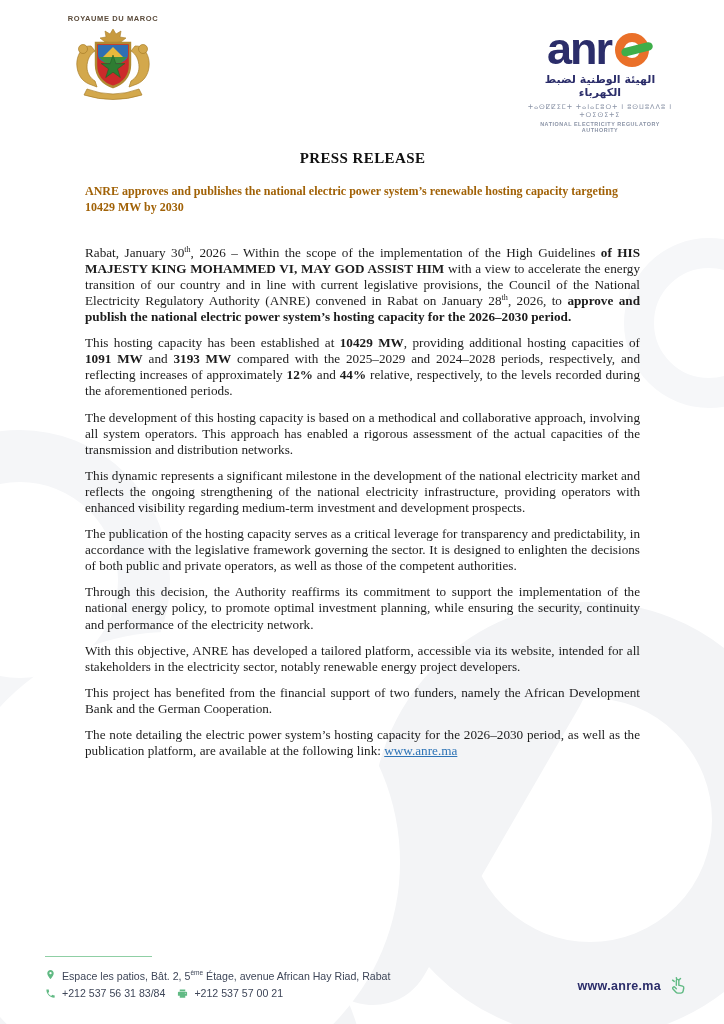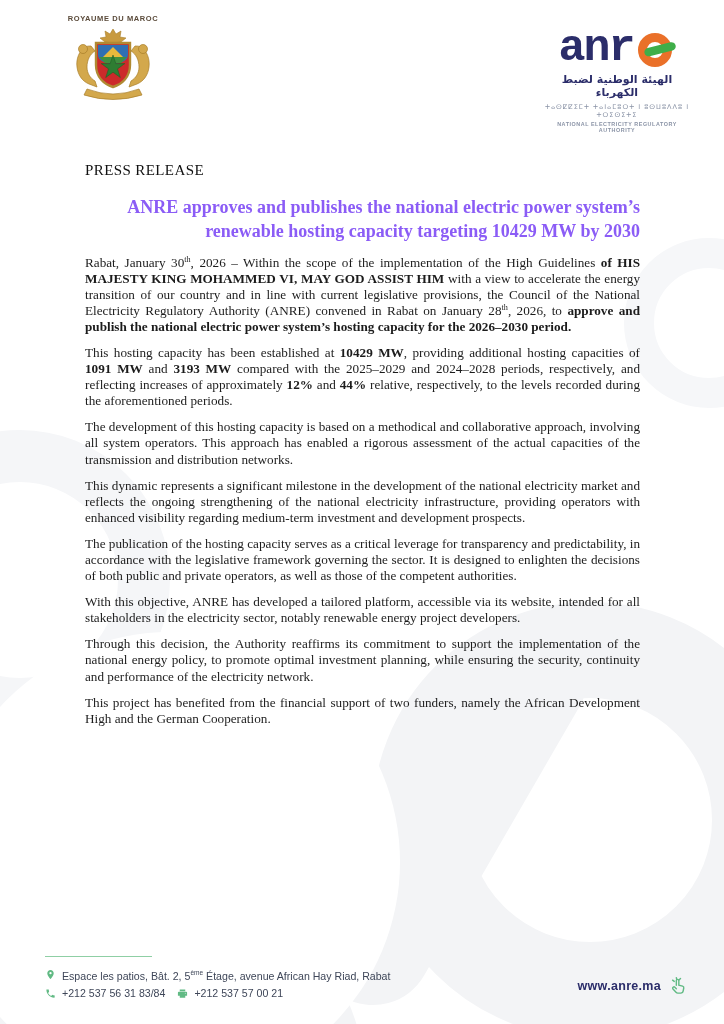--- a/index.html
+++ b/index.html
@@ -11,34 +11,34 @@
   }
   
   .wm { position:absolute; z-index:0; pointer-events:none; }
   .wm-left-ring { left:-130px; top:430px; width:300px; height:300px; border-radius:50%; border:52px solid #f5f6f8; }
   .wm-topright-ring { right:-70px; top:238px; width:170px; height:170px; border-radius:50%; border:30px solid #f6f7f9; }
   .wm-br-ring { left:372px; top:602px; width:436px; height:436px; border-radius:50%; border:96px solid #f3f4f6; }
   .wm-br-tail { left:392px; top:596px; width:118px; height:430px; background:#f3f4f6; border-radius:70px; transform:rotate(30deg); }
   .wm-bl-gray { left:-190px; top:830px; width:560px; height:560px; border-radius:50%; background:#f3f4f6; }
   .wm-bl-white { left:-60px; top:632px; width:460px; height:460px; border-radius:50%; background:#ffffff; }
   
-  .header { position:relative; z-index:1; display:flex; justify-content:space-between; align-items:flex-start; padding:14px 31px 0 58px; height:112px; }
+  .header { position:relative; z-index:1; display:flex; justify-content:space-between; align-items:flex-start; padding:14px 48px 0 58px; height:112px; }
   .left-logo { text-align:center; width:110px; }
   .left-logo .caption { font-family:"Liberation Sans", sans-serif; font-size:7.5px; font-weight:bold; letter-spacing:.6px; color:#5a4a3a; margin-bottom:2px; }
   .right-logo { width:152px; text-align:center; padding-top:12px; }
   .wordmark { display:flex; align-items:center; justify-content:center; line-height:1; }
-  .wordmark .anr { font-family:Liberation Mono, monospace; font-weight:bold; font-size:45px; letter-spacing:-2px; color:#2b2d6a; }
+  .wordmark .anr { font-family:Liberation Sans, sans-serif; font-weight:bold; font-size:45px; letter-spacing:-2px; color:#2b2d6a; }
   .arabic-line { font-family:"DejaVu Sans", sans-serif; font-size:11px; font-weight:bold; color:#2b2d6a; margin-top:2px; }
   .tifinagh-line { font-family:"DejaVu Sans", sans-serif; font-size:6.5px; color:#8a93a6; letter-spacing:1px; margin-top:4px; }
   .latin-line { font-family:"Liberation Sans", sans-serif; font-size:5.4px; font-weight:bold; color:#8a93a6; letter-spacing:.55px; margin-top:2px; }
   
   .doc { position:relative; z-index:1; padding:0 84px 0 85px; }
-  .kicker { text-align:left; font-weight:normal; font-size:15px; letter-spacing:.4px; color:#111; margin-top:50px; }
-  .title { text-align:right; font-weight:bold; font-size:18px; line-height:1.32; color:#8b5cf6; margin:17px auto 0; max-width:566px; }
-  .body-text { margin-top:11px; }
+  .kicker { text-align:center; font-weight:bold; font-size:15px; letter-spacing:.4px; color:#111; margin-top:38px; }
+  .title { text-align:left; font-weight:bold; font-size:12px; line-height:1.32; color:#a16207; margin:17px auto 0; max-width:566px; }
+  .body-text { margin-top:29px; }
   .body-text p { font-size:13.2px; line-height:16.1px; text-align:justify; margin:0 0 10px; color:#1c1c1c; }
   .body-text .b { font-weight:bold; }
   .body-text sup { font-size:.62em; line-height:0; }
   .body-text a { color:#2e74b6; text-decoration:underline; }
   
   .footer { position:absolute; z-index:1; left:45px; bottom:22px; font-family:"Liberation Sans", sans-serif; color:#3e4658; }
   .footer-rule { width:107px; height:1px; background:#8fcfa5; margin-bottom:7px; }
   .f-line { display:flex; align-items:center; gap:6px; font-size:10.6px; line-height:17px; }
   .f-line sup { font-size:.62em; }
   .f-icon { width:11px; height:11px; flex:0 0 auto; display:inline-flex; }
@@ -99,23 +99,24 @@
 
   <div class="doc">
     <div class="kicker">PRESS RELEASE</div>
     <div class="title">ANRE approves and publishes the national electric power system’s renewable hosting capacity targeting 10429 MW by 2030</div>
     <div class="body-text">
         <p><span>Rabat, January 30</span><sup>th</sup><span>, 2026 – Within the scope of the implementation of the High Guidelines </span><span class="b">of HIS MAJESTY KING MOHAMMED VI, MAY GOD ASSIST HIM</span><span> with a view to accelerate the energy transition of our country and in line with current legislative provisions, the Council of the National Electricity Regulatory Authority (ANRE) convened in Rabat on January 28</span><sup>th</sup><span>, 2026, to </span><span class="b">approve and publish the national electric power system’s hosting capacity for the 2026–2030 period.</span></p>
         <p><span>This hosting capacity has been established at </span><span class="b">10429 MW</span><span>, providing additional hosting capacities of </span><span class="b">1091 MW</span><span> and </span><span class="b">3193 MW</span><span> compared with the 2025–2029 and 2024–2028 periods, respectively, and reflecting increases of approximately </span><span class="b">12%</span><span> and </span><span class="b">44%</span><span> relative, respectively, to the levels recorded during the aforementioned periods.</span></p>
         <p><span>The development of this hosting capacity is based on a methodical and collaborative approach, involving all system operators. This approach has enabled a rigorous assessment of the actual capacities of the transmission and distribution networks.</span></p>
         <p><span>This dynamic represents a significant milestone in the development of the national electricity market and reflects the ongoing strengthening of the national electricity infrastructure, providing operators with enhanced visibility regarding medium-term investment and development prospects.</span></p>
         <p><span>The publication of the hosting capacity serves as a critical leverage for transparency and predictability, in accordance with the legislative framework governing the sector. It is designed to enlighten the decisions of both public and private operators, as well as those of the competent authorities.</span></p>
+        <p><span>Through this decision, the Authority reaffirms its commitment to support the implementation of the national energy policy, to promote optimal investment planning, while ensuring the security, continuity and performance of the electricity network.</span></p>
         <p><span>With this objective, ANRE has developed a tailored platform, accessible via its website, intended for all stakeholders in the electricity sector, notably renewable energy project developers.</span></p>
-        <p><span>Through this decision, the Authority reaffirms its commitment to support the implementation of the national energy policy, to promote optimal investment planning, while ensuring the security, continuity and performance of the electricity network.</span></p>
-        <p><span>This project has benefited from the financial support of two funders, namely the African Development High and the German Cooperation.</span></p>
+        <p><span>This project has benefited from the financial support of two funders, namely the African Development Bank and the German Cooperation.</span></p>
+        <p><span>The note detailing the electric power system’s hosting capacity for the 2026–2030 period, as well as the publication platform, are available at the following link: </span><a href="#">www.anre.ma</a></p>
       </div>
   </div>
 
   <div class="footer">
     <div class="footer-rule"></div>
     <div class="f-line">
       <span class="f-icon">
         <svg width="11" height="11" viewBox="0 0 24 24">
             <path d="M12 2c-3.9 0-7 3.1-7 7 0 5.2 7 13 7 13s7-7.8 7-13c0-3.9-3.1-7-7-7zm0 9.5A2.5 2.5 0 1 1 12 6.5a2.5 2.5 0 0 1 0 5z" fill="#61ba84"></path>
           </svg>

